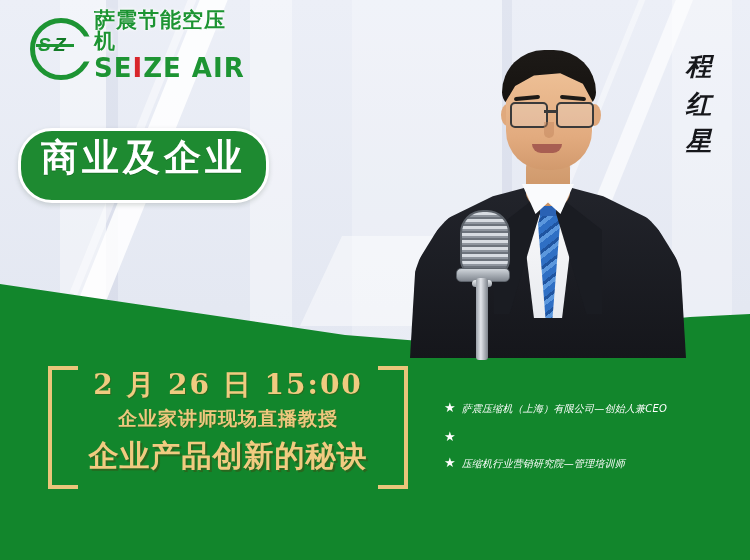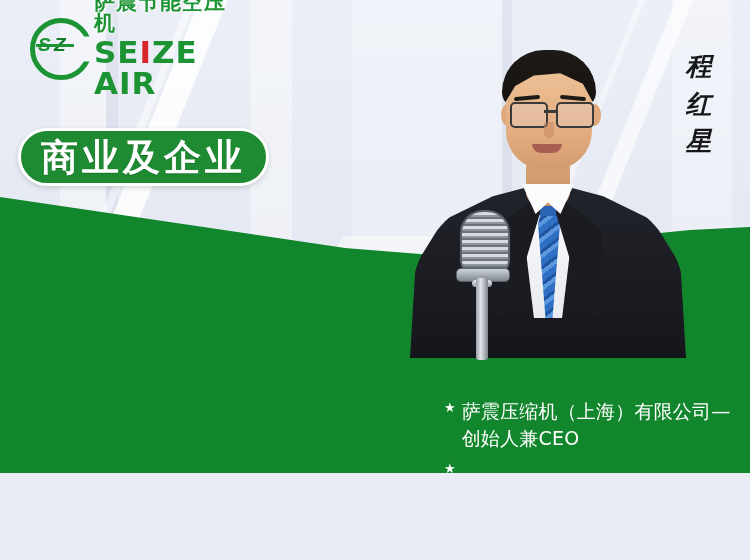--- a/index.html
+++ b/index.html
@@ -2,21 +2,21 @@
 <html><head>
 <meta charset="utf-8">
 <style>
   html,body{margin:0;padding:0;}
   body{
     width:750px;height:560px;overflow:hidden;
     font-family:"Liberation Sans","DejaVu Sans",sans-serif;
     background:#e9ecf5;
   }
   #banner{
-    position:relative;width:750px;height:473px;overflow:hidden;
+    position:relative;width:750px;height:560px;overflow:hidden;
     background:linear-gradient(180deg,#eceff7 0%,#e4e8f2 55%,#dfe3ee 100%);
   }
 
   
   .bg-bands{position:absolute;inset:0;z-index:0;}
   .band{position:absolute;top:0;bottom:0;background:rgba(255,255,255,.38);}
   .band.b1{left:60px;width:46px;}
   .band.b2{left:250px;width:42px;}
   .band.b3{left:352px;width:150px;background:rgba(255,255,255,.24);}
   .band.b4{left:672px;width:60px;background:rgba(255,255,255,.30);}
@@ -99,28 +99,28 @@
      clip-path:polygon(0 0,100% 0,100% 30%,62% 30%,62% 70%,100% 70%,100% 100%,0 100%);}
   .logo-mark .sz{position:absolute;left:12px;top:19px;width:40px;height:20px;}
   .logo-mark .sz span{position:absolute;font-weight:900;font-style:italic;
      color:#1d9433;font-size:19px;line-height:20px;}
   .logo-mark .sz .s{left:0;} .logo-mark .sz .z{left:16px;color:#127a26;}
   .logo-mark .bar{position:absolute;left:10px;top:28px;width:38px;height:3px;background:#1d9433;}
   .logo-text{margin-left:6px;line-height:1;}
   .logo-cn{font-size:21px;font-weight:700;color:#1d9433;letter-spacing:1px;
     font-family:"DejaVu Sans","Liberation Sans",sans-serif;
     text-shadow:0 0 2px #fff,0 0 4px #fff;}
-  .logo-en{font-size:31px;font-weight:900;color:#1d9433;letter-spacing:1px;margin-top:3px;
+  .logo-en{font-size:26px;font-weight:900;color:#1d9433;letter-spacing:1px;margin-top:3px;
     font-family:"DejaVu Sans","Liberation Sans",sans-serif;}
   .logo-en .hl{color:#d8252b;}
 
   
   .headline{position:absolute;left:18px;top:128px;z-index:6;}
   .pill{display:inline-block;background:#1e8a31;border:3px solid #ffffff;
-    border-radius:34px;padding:4px 20px 3px 20px;
+    border-radius:34px;padding:4px 20px 20px 20px;
     box-shadow:0 2px 5px rgba(40,60,40,.18);margin-bottom:4px;white-space:nowrap;}
   .pill-txt{font-size:37px;font-weight:900;color:#ffffff;letter-spacing:4px;
     font-family:"DejaVu Sans","Liberation Sans",sans-serif;line-height:1.22;
     text-shadow:0 1px 0 rgba(0,0,0,.18);}
   .pill-txt .num{color:#f0521c;font-size:44px;font-style:italic;
     text-shadow:0 1px 1px rgba(0,0,0,.25);padding:0 4px;}
 
   
   .greenpanel{position:absolute;left:0;bottom:0;width:750px;height:300px;z-index:2;
     background:#12862c;
@@ -141,22 +141,22 @@
     text-shadow:1px 1px 0 rgba(90,60,10,.3);}
   .bigline{position:absolute;left:22px;top:74px;width:316px;text-align:center;
     font-size:30px;font-weight:900;color:#f1cb80;letter-spacing:1px;
     font-family:"DejaVu Serif","Liberation Serif",serif;
     text-shadow:2px 2px 0 rgba(80,52,8,.38);}
 
   
   .bullets{position:absolute;left:444px;top:398px;width:300px;z-index:5;}
   .bullet{display:flex;align-items:flex-start;margin-bottom:7px;}
   .bullet .star{color:#ffffff;font-size:13px;line-height:19px;margin-right:6px;flex:none;}
-  .bullet .btxt{font-size:19px;color:#ffffff;line-height:27px;letter-spacing:.2px;
-    font-family:"DejaVu Sans","Liberation Sans",sans-serif;}
+  .bullet .btxt{font-size:10px;color:#ffffff;line-height:22px;letter-spacing:.2px;
+    font-family:"DejaVu Sans","Liberation Sans",sans-serif;font-style:italic;}
 
   
   .vname{position:absolute;left:676px;top:48px;z-index:6;width:46px;text-align:center;}
   .vname span{display:block;font-size:26px;color:#16171b;line-height:1.45;
     font-family:"DejaVu Serif","Liberation Serif",serif;font-weight:700;
     font-style:italic;letter-spacing:1px;}
 </style>
 </head>
 <body>
 
@@ -221,31 +221,39 @@
     </div>
   </div>
 
   <div class="headline">
     <div class="pill">
       <span class="pill-txt">商业及企业</span>
     </div>
     <br>
   </div>
 
+  <div class="bracket-block">
+    <div class="brk left"></div>
+    <div class="brk right"></div>
+    <div class="dateline">2 月 26 日 15:00</div>
+    <div class="subline">企业家讲师现场直播教授</div>
+    <div class="bigline">企业产品创新的秘诀</div>
+  </div>
 
   <div class="bullets">
     <div class="bullet">
       <span class="star">★</span>
       <span class="btxt">萨震压缩机（上海）有限公司—创始人兼CEO</span>
     </div>
     <div class="bullet">
       <span class="star">★</span>
     </div>
     <div class="bullet">
       <span class="star">★</span>
+      <span class="btxt">压缩机行业营销研究院—管理培训师</span>
     </div>
   </div>
 
   <div class="vname">
     <span>程</span>
     <span>红</span>
     <span>星</span>
   </div>
 
 </div>

